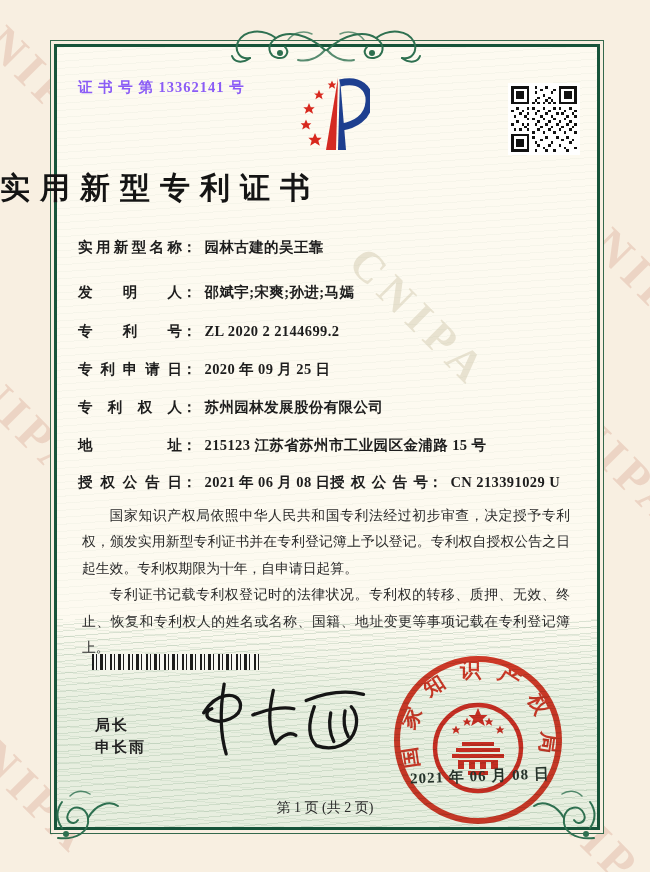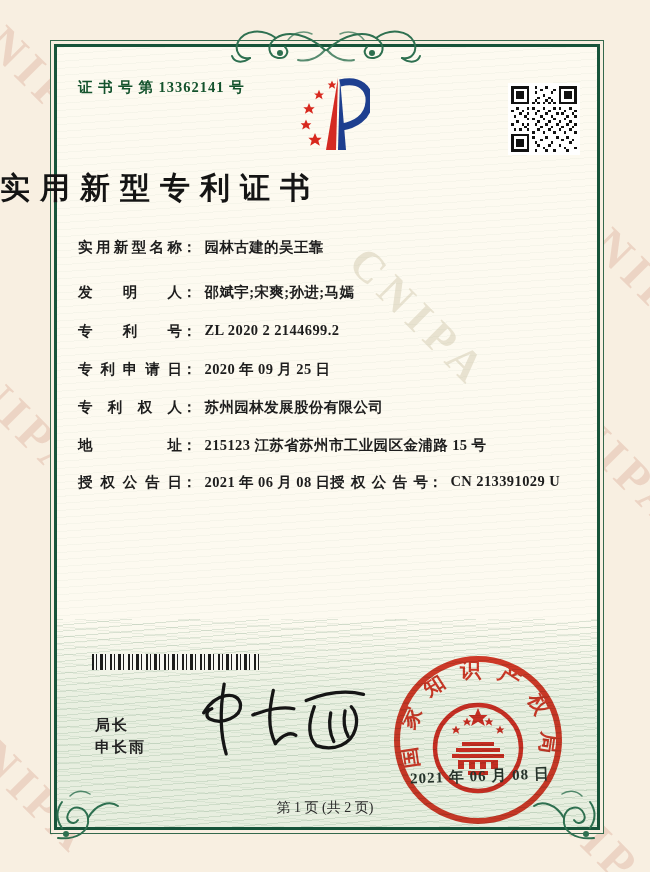--- a/index.html
+++ b/index.html
@@ -26,29 +26,29 @@
      background-image:repeating-linear-gradient(175deg,rgba(120,158,126,.30) 0 1px,transparent 1px 6px),
                       repeating-linear-gradient(185deg,rgba(120,158,126,.18) 0 1px,transparent 1px 9px);}
 
   
   .flourish-top{position:absolute;left:228px;top:20px;z-index:2;}
   .corner-bl{position:absolute;left:52px;top:786px;z-index:2;}
   .corner-br{position:absolute;left:530px;top:786px;z-index:2;transform:scaleX(-1);}
 
   
   .certnum{position:absolute;left:78px;top:78px;z-index:3;font-size:14.5px;font-weight:bold;
-           color:#14532d;letter-spacing:1px;}
+           color:#8b5cf6;letter-spacing:1px;}
   .logo{position:absolute;left:282px;top:74px;z-index:3;}
   .qr{position:absolute;left:508px;top:83px;width:72px;height:72px;background:#fff;
       z-index:3;padding:3px;box-sizing:border-box;}
   .title{position:absolute;left:0;right:0;top:168px;z-index:3;text-align:left;
          font-size:30px;font-weight:bold;color:#141414;letter-spacing:10px;}
 
   
-  .field-row{position:absolute;left:78px;z-index:3;display:flex;align-items:flex-start;
+  .field-row{position:absolute;left:78px;z-index:3;display:flex;align-items:center;
              font-size:14.5px;font-weight:bold;color:#1d1d1d;white-space:nowrap;}
   .f-label{display:inline-block;width:104px;text-align:justify;text-align-last:justify;}
   .f-label.narrow{width:98px;}
   .f-colon{margin-right:8px;}
   .f-value{letter-spacing:.4px;}
 
   
   .body-text{position:absolute;left:82px;top:503px;width:488px;z-index:3;font-size:13.8px;
              color:#2a2a2a;line-height:1.92;text-align:justify;font-weight:500;}
   .body-text p{margin:0;text-indent:2em;}
@@ -211,20 +211,24 @@
     <span class="f-label">授权公告日</span>
       <span class="f-colon">：</span>
     <span class="f-value">2021 年 06 月 08 日</span>
   </div>
   <div class="field-row" style="left:330px;top:473px;">
     <span class="f-label narrow">授权公告号</span>
       <span class="f-colon">：</span>
     <span class="f-value">CN 213391029 U</span>
   </div>
 
+  <div class="body-text">
+    <p>国家知识产权局依照中华人民共和国专利法经过初步审查，决定授予专利权，颁发实用新型专利证书并在专利登记簿上予以登记。专利权自授权公告之日起生效。专利权期限为十年，自申请日起算。</p>
+    <p>专利证书记载专利权登记时的法律状况。专利权的转移、质押、无效、终止、恢复和专利权人的姓名或名称、国籍、地址变更等事项记载在专利登记簿上。</p>
+  </div>
 
   <div class="barcode"></div>
 
   <div class="sig-title">局长</div>
   <div class="sig-name">申长雨</div>
   <svg class="sig-hand" width="190" height="82" viewBox="0 0 185 80">
     <g stroke="#151515" stroke-width="3.2" fill="none" stroke-linecap="round">
       <path d="M18,34 C30,14 52,12 54,26 C55,38 36,46 24,40 C20,38 20,32 26,30"></path>
       <path d="M38,6 C34,30 34,54 40,74"></path>
       <path d="M86,12 C82,30 80,48 88,64"></path>

